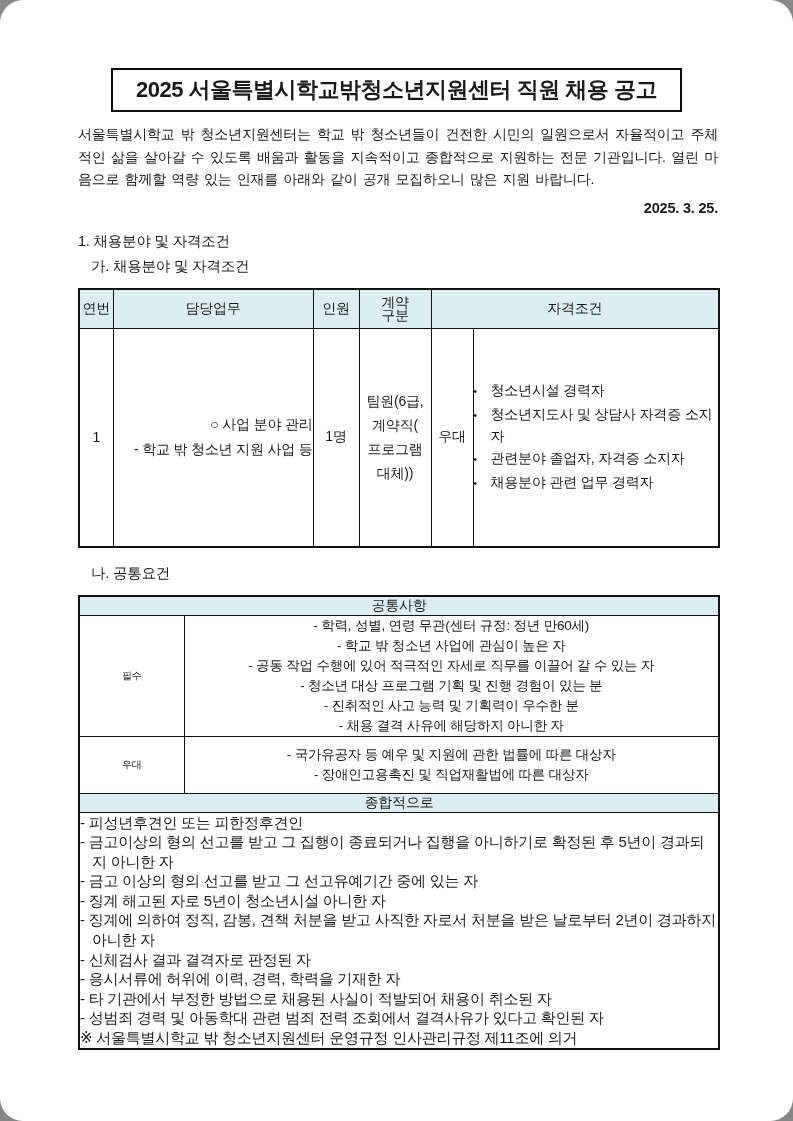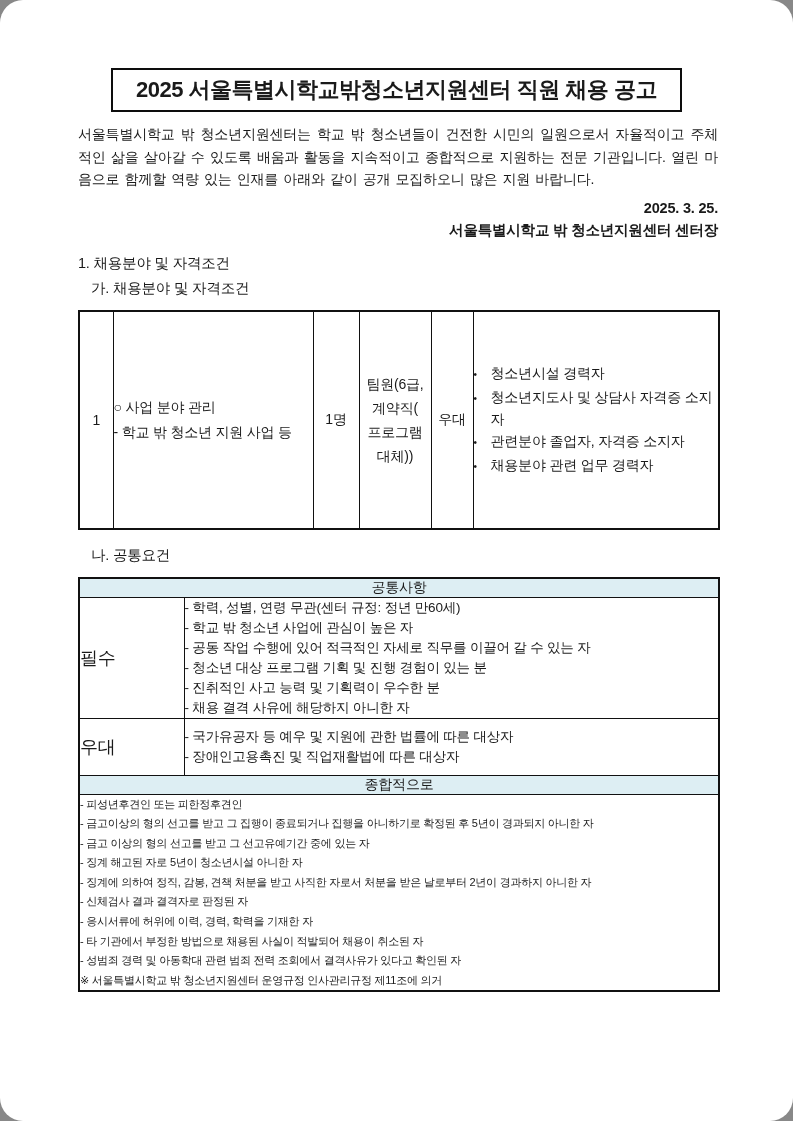--- a/index.html
+++ b/index.html
@@ -39,63 +39,70 @@
     border:2.5px solid var(--border);font-size:14px;
   }
   .tbl th,.tbl td{border:1px solid var(--border);padding:0;box-sizing:border-box;}
   .tbl th{font-weight:400;background:var(--header-bg);text-align:center;vertical-align:middle;}
 
   .t1 .hrow th{height:40px;}
   .t1 .brow td{height:218px;vertical-align:middle;}
   .squeeze{white-space:pre-line;line-height:13px;font-size:14px;}
   .c{text-align:center;vertical-align:middle;}
   .duties{padding-left:20px;}
-  .duties div{line-height:25px;}
+  .duties div{line-height:25px;text-align:right;}
   .contract{white-space:pre-line;line-height:24px;text-align:center;}
   .quals{padding-left:13px;}
   .qi{display:flex;align-items:baseline;line-height:22px;}
   .blt{font-size:10px;width:17px;flex:0 0 17px;text-align:left;}
 
   .t2 th{height:17px;}
-  .t2 .lab{vertical-align:middle;font-size:18px;}
+  .t2 .lab{text-align:center;vertical-align:middle;font-size:10px;}
   .list{padding:2px 8px;vertical-align:middle;font-size:13.5px;}
-  .list div{line-height:20px;padding-left:11px;text-indent:-11px;}
+  .list div{line-height:20px;padding-left:11px;text-indent:-11px;text-align:center;}
   .row-req td{height:118px;}
   .row-pref td{height:57px;}
-  .disq{padding:4px 9px 5px;vertical-align:top;font-size:11px;letter-spacing:-0.25px;}
+  .disq{padding:4px 9px 5px;vertical-align:top;font-size:15px;letter-spacing:-0.25px;}
   .disq div{line-height:19.6px;padding-left:12px;text-indent:-12px;}
 </style>
 </head>
 <body>
 
 <div class="page">
   <div class="inner">
 
     <div class="title-box">
       <span class="title-text">2025 서울특별시학교밖청소년지원센터 직원 채용 공고</span>
     </div>
 
     <p class="intro">서울특별시학교 밖 청소년지원센터는 학교 밖 청소년들이 건전한 시민의 일원으로서 자율적이고 주체적인 삶을 살아갈 수 있도록 배움과 활동을 지속적이고 종합적으로 지원하는 전문 기관입니다. 열린 마음으로 함께할 역량 있는 인재를 아래와 같이 공개 모집하오니 많은 지원 바랍니다.</p>
 
     <div class="right-line date">2025. 3. 25.</div>
-    <div class="right-line sig">서울특별시학교 밖 청소년지원센터 센터장</div>
 
     <div class="h1">1. 채용분야 및 자격조건</div>
     <div class="h2">가. 채용분야 및 자격조건</div>
 
     <table class="tbl t1">
       <colgroup>
         <col style="width:34px">
           <col style="width:200px">
           <col style="width:46px">
         <col style="width:72px">
           <col style="width:42px">
           <col style="width:246px">
       </colgroup>
       <tbody>
+        <tr class="hrow">
+          <th>연번</th>
+          <th>담당업무</th>
+          <th>인원</th>
+          <th class="squeeze">계약
+구분</th>
+          <th colspan="2">자격조건</th>
+        </tr>
         <tr class="brow">
           <td class="c">1</td>
           <td class="duties">
             <div>○ 사업 분야 관리</div>
             <div>- 학교 밖 청소년 지원 사업 등</div>
           </td>
           <td class="c">1명</td>
           <td class="contract">팀원(6급,
 계약직(
 프로그램

